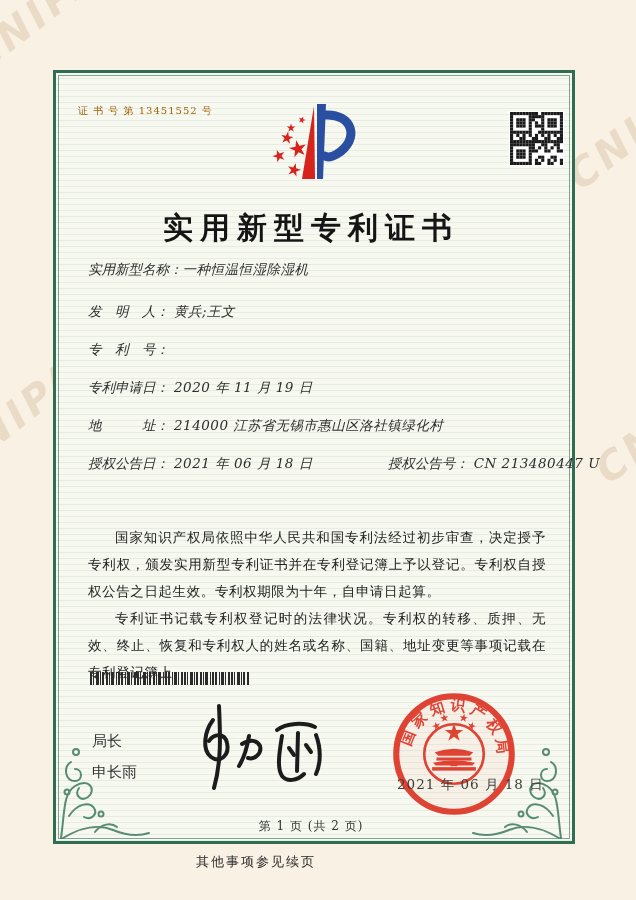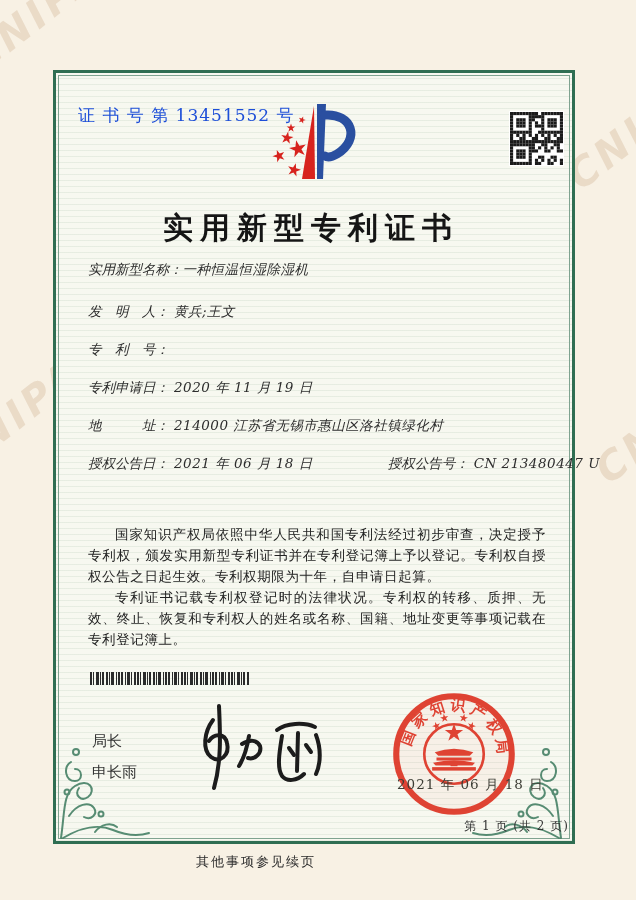--- a/index.html
+++ b/index.html
@@ -36,21 +36,21 @@
   }
   .frame::after{
     content:"";position:absolute;inset:2px;
     border:1px solid #7fa390;pointer-events:none;
   }
 
   .content{position:absolute;inset:0;z-index:2;}
 
   .cert-number{
     position:absolute;left:78px;top:104px;
-    font-size:17px;color:#1d4ed8;letter-spacing:1px;white-space:pre;
+    font-size:10px;color:#a16207;letter-spacing:1px;white-space:pre;
   }
 
   .logo{position:absolute;left:262px;top:92px;z-index:2;}
   .qr{position:absolute;left:509px;top:111px;background:#fff;padding:1px;}
 
   .title{
     position:absolute;left:53px;top:208px;width:516px;
     text-align:center;font-size:30px;font-weight:bold;
     letter-spacing:7px;color:#151515;white-space:nowrap;
   }
@@ -58,40 +58,40 @@
   .fields{position:absolute;left:88px;top:262px;width:460px;font-size:13.5px;color:#2d2d2d;font-style:italic;}
   .frow{display:flex;margin-bottom:23px;line-height:15px;}
   .frow:first-child{margin-bottom:27px;}
   .flabel{display:inline-block;min-width:86px;white-space:pre;}
   .fvalue{white-space:pre;letter-spacing:0.5px;}
   .grant-row{display:flex;margin-top:16px;}
   .grant-right{margin-left:75px;display:flex;}
 
   .body-text{
     position:absolute;left:88px;top:524px;width:458px;
-    font-size:13.5px;line-height:21px;color:#232323;
+    font-size:13.5px;line-height:27px;color:#232323;
     letter-spacing:0.6px;text-align:justify;
   }
   .body-text p{margin:0;text-indent:2em;}
 
   .barcode{position:absolute;left:90px;top:672px;}
 
   .director{position:absolute;left:92px;top:726px;
     font-family:"DejaVu Sans","Liberation Sans",sans-serif;
     font-size:15px;color:#333;line-height:31px;}
   .signature{position:absolute;left:185px;top:700px;z-index:3;}
 
   .seal{position:absolute;left:384px;top:684px;z-index:3;mix-blend-mode:multiply;opacity:0.92;}
   .seal-date{
     position:absolute;left:397px;top:776px;z-index:4;
     font-size:13.5px;color:#3c3c34;letter-spacing:1px;white-space:pre;
   }
 
   .page-number{
-    position:absolute;left:53px;top:818px;width:516px;text-align:right;
+    position:absolute;left:53px;top:818px;width:516px;text-align:center;
     font-size:12px;color:#333;letter-spacing:1px;white-space:pre;
   }
   .continuation{
     position:absolute;left:0;top:853px;width:512px;text-align:center;
     font-size:13px;color:#2b2b2b;letter-spacing:2px;
   }
 
   .flourish{position:absolute;z-index:2;}
   .flourish.right{transform:scaleX(-1);}
 </style>

